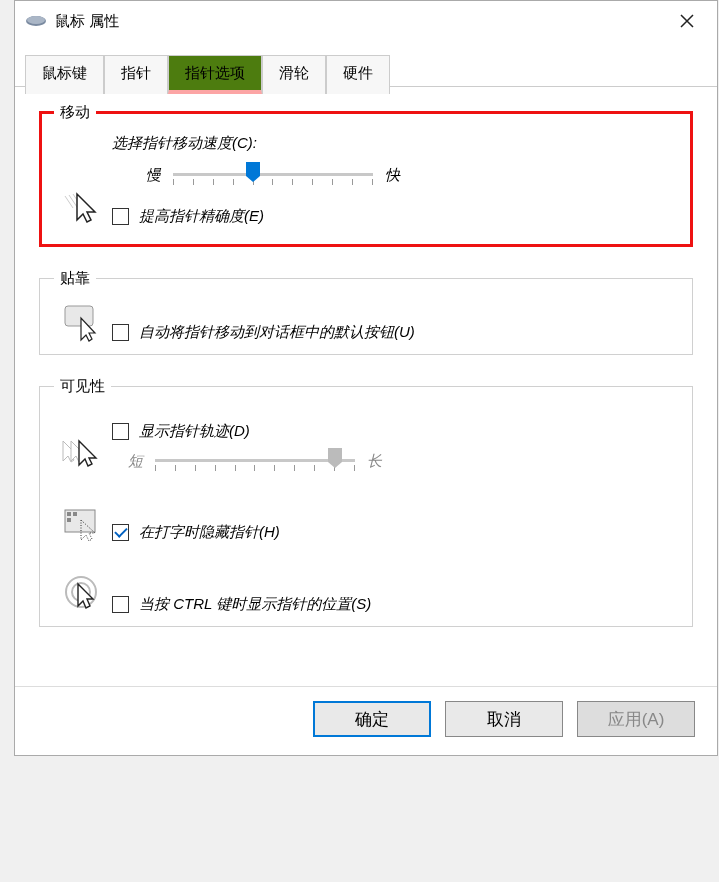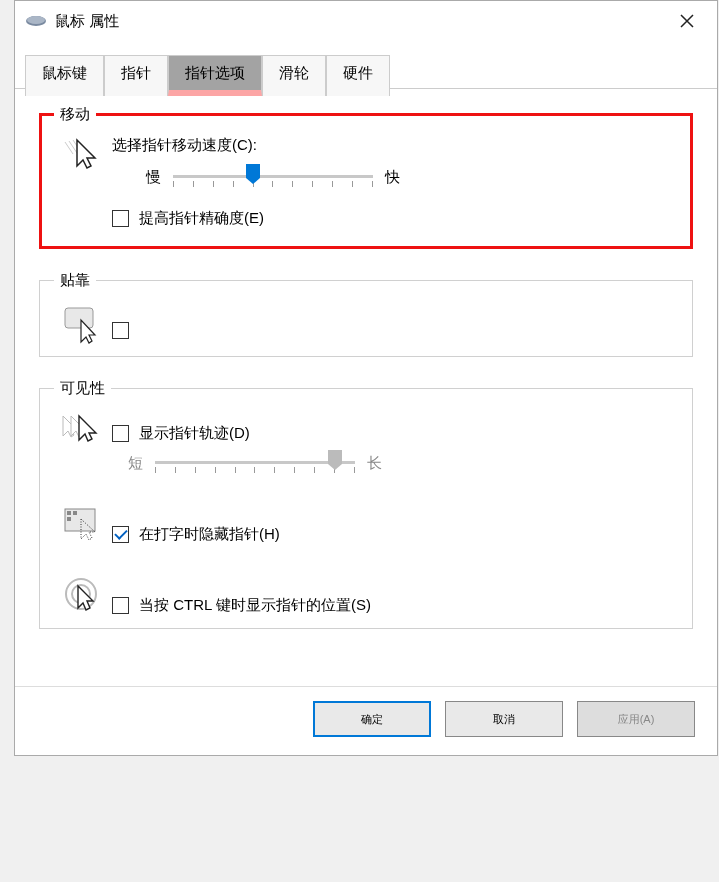--- a/index.html
+++ b/index.html
@@ -44,43 +44,44 @@
     padding: 8px 16px 7px;
     border: 1px solid #ccc;
     border-bottom: none;
     margin-right: 0px;
     background: #f7f7f7;
     font-size: 15px;
     position: relative;
     top: 8px;
   }
   .tab.active {
-    background: #a3a3a3;
-    border-bottom: 6px solid #fca5a5;
+    background: #4d7c0f;
+    border-bottom: 4px solid #fca5a5;
   }
   .content {
     flex: 1;
     padding: 16px 22px 0 22px;
   }
   fieldset {
     border: 1px solid #d0d0d0;
     margin-bottom: 22px;
     padding: 14px 14px 12px 14px;
   }
   fieldset.highlight {
     border: 3px solid #e11;
     padding: 12px 12px 18px 12px;
   }
   legend {
     padding: 0 6px;
     font-size: 15px;
   }
   .row {
     display: flex;
-    align-items: flex-start;
+    align-items: flex-end;
+    font-style: italic;
   }
   .icon-col {
     width: 58px;
     display: flex;
     justify-content: center;
     padding-top: 2px;
   }
   .opt-col { flex: 1; }
   .speed-label { margin-bottom: 10px; font-size: 15px; }
   .slider-row {
@@ -147,21 +148,21 @@
     justify-content: flex-end;
     gap: 14px;
     padding: 14px 22px 18px;
     border-top: 1px solid #ddd;
   }
   .btn {
     width: 118px;
     height: 36px;
     border: 1px solid #888;
     background: #e9e9e9;
-    font-size: 11px;
+    font-size: 17px;
     display: flex;
     align-items: center;
     justify-content: center;
   }
   .btn.primary {
     border: 2px solid #0078d7;
     background: #e9e9e9;
   }
   .btn.disabled {
     color: #888;
@@ -248,20 +249,21 @@
       <div class="row">
         <div class="icon-col">
           <svg width="40" height="38" viewBox="0 0 40 38">
             <rect x="2" y="2" width="28" height="20" rx="3" fill="#e8e8e8" stroke="#999"></rect>
             <path d="M18 14 L18 36 L23 31 L26 37 L29 35 L26 29 L32 29 Z" fill="#fff" stroke="#222" stroke-width="1.2"></path>
           </svg>
         </div>
         <div class="opt-col" style="padding-top:6px;">
           <label class="checkbox-row">
             <span class="checkbox" id="chk-snap"></span>
+            <span>自动将指针移动到对话框中的默认按钮(U)</span>
           </label>
         </div>
       </div>
     </fieldset>
 
     <fieldset>
       <legend>可见性</legend>
 
       <div class="row vis-item">
         <div class="icon-col">

